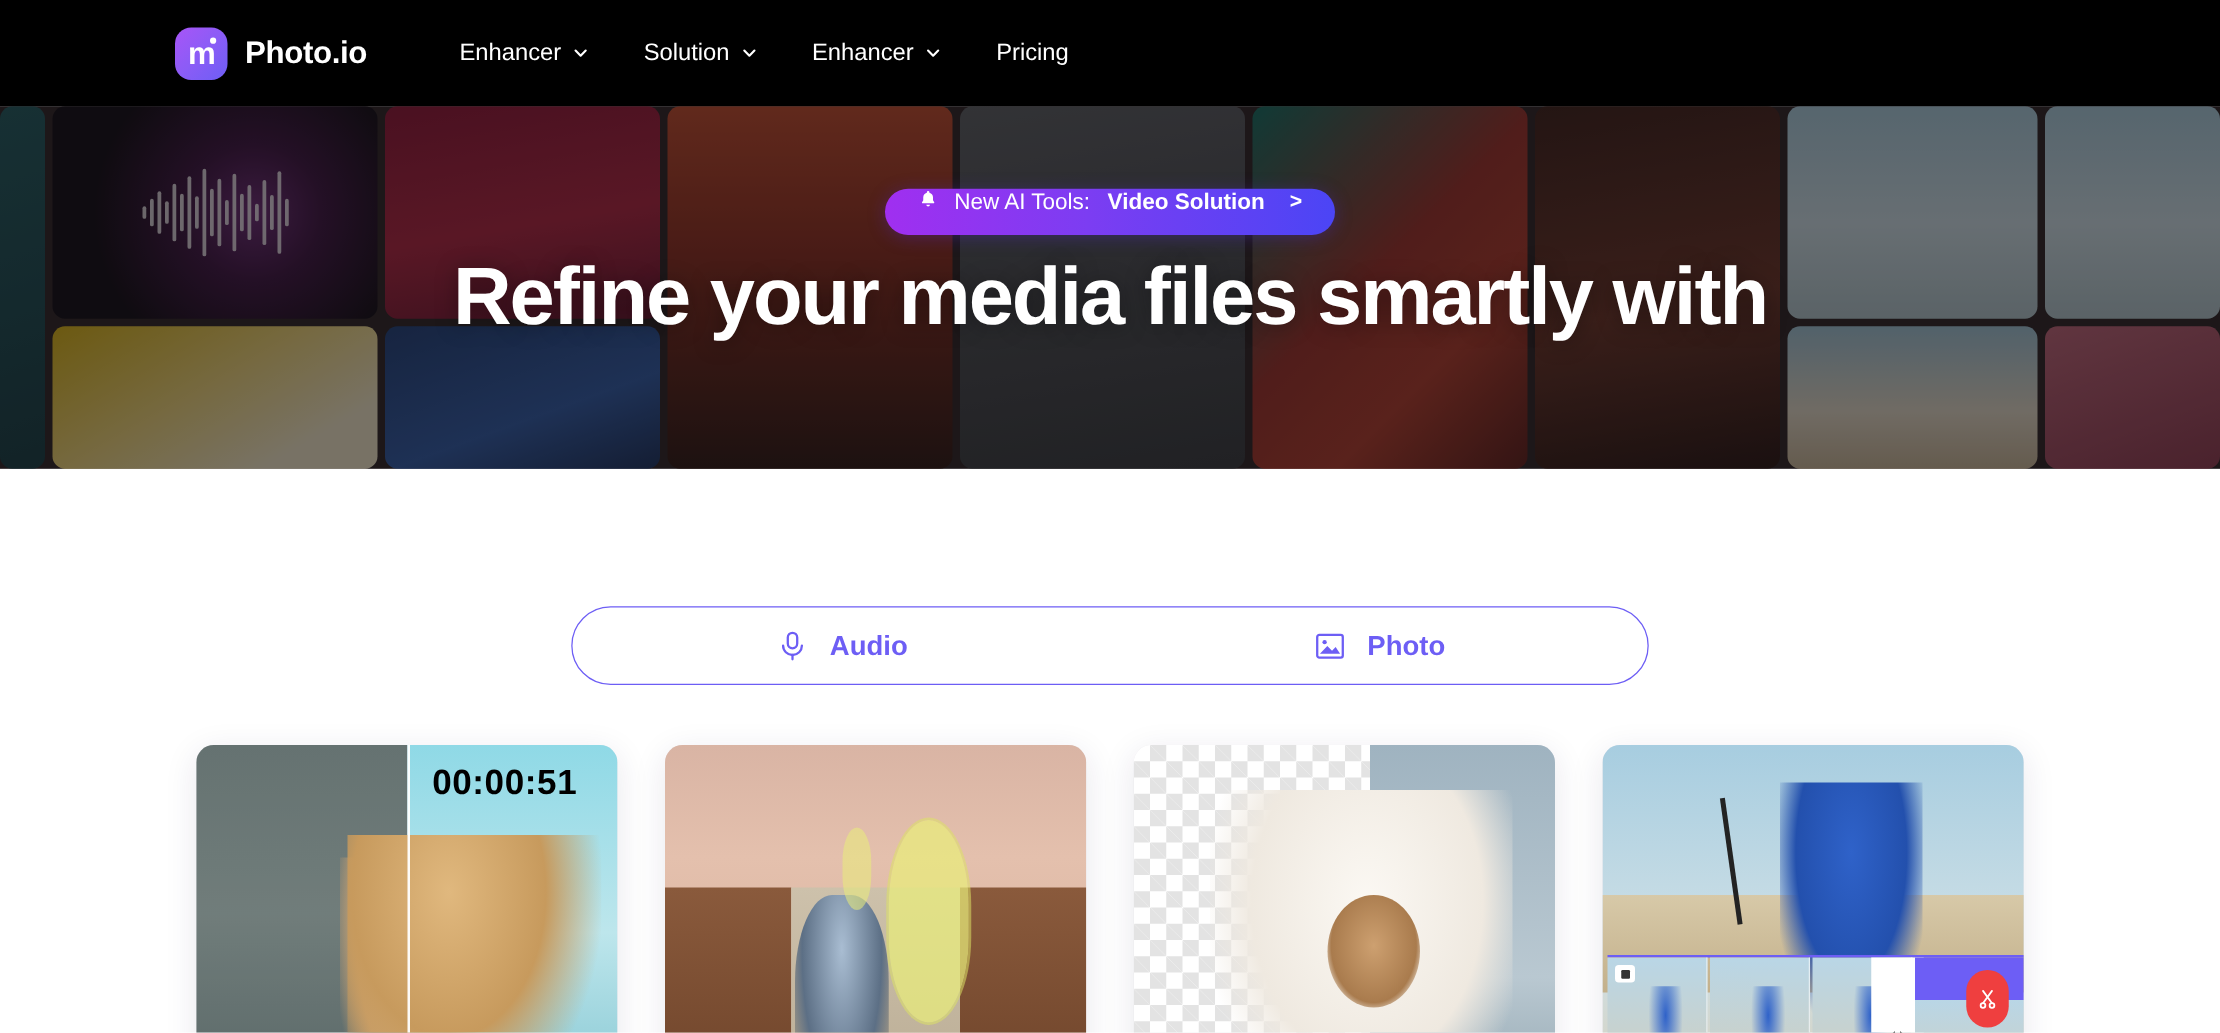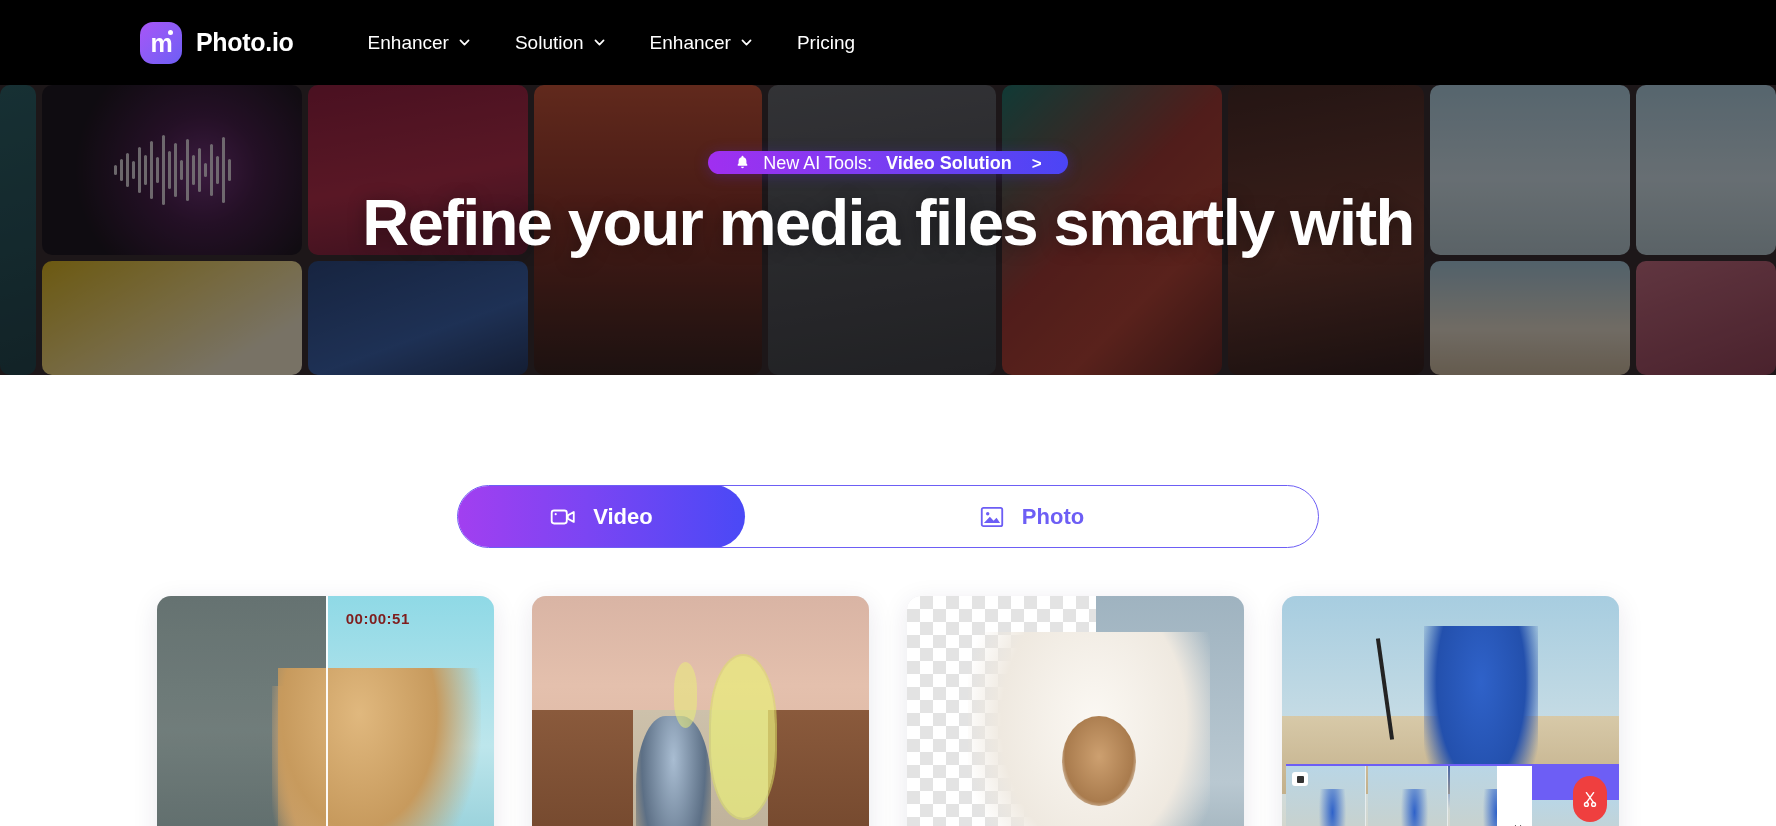--- a/index.html
+++ b/index.html
@@ -82,22 +82,22 @@
   .waveform i { display: block; width: 3px; background: rgba(255,255,255,.82); border-radius: 2px; }
 
   .hero-overlay { position: absolute; inset: 0; background: rgba(18,14,16,.55); }
 
   .hero-content {
     position: absolute; inset: 0; z-index: 3;
     display: flex; flex-direction: column; align-items: center;
     padding-top: 66px;
   }
   .pill {
-    display: inline-flex; align-items: flex-end; gap: 12px;
-    height: 23px; padding: 0 26px; border-radius: 21px;
+    display: inline-flex; align-items: flex-start; gap: 12px;
+    height: 37px; padding: 0 26px; border-radius: 21px;
     background: linear-gradient(90deg,#a02ff0 0%,#7c3df2 45%,#4b45f5 100%);
     color: #fff; font-size: 18px; cursor: pointer;
     box-shadow: 0 2px 14px rgba(80,40,200,.35);
   }
   .pill .bell { font-size: 16px; line-height: 1; }
   .pill .pill-label { font-weight: 400; }
   .pill .pill-link { font-weight: 700; margin-left: 2px; }
   .pill .pill-arrow { font-weight: 700; margin-left: 8px; font-size: 17px; }
 
   .headline {
@@ -153,21 +153,21 @@
               background: linear-gradient(180deg,#6f8f8c 0%,#7d9c96 45%,#5d7f80 100%); filter: saturate(.5) brightness(.82); }
   .c1-right { position: absolute; right:0; top:0; width: 50%; height: 100%;
               background: linear-gradient(180deg,#8fd9e6 0%,#bde6ec 50%,#7fc3cf 100%); }
   .c1-hair  { position: absolute; right: 4%; bottom: 0; width: 60%; height: 76%;
               background: radial-gradient(ellipse at 40% 20%, #e0b87e 0%, #c79a5d 45%, rgba(199,154,93,0) 72%); }
   .c1-person{ position: absolute; left: 34%; bottom: 0; width: 34%; height: 70%;
               background: radial-gradient(ellipse at 50% 25%, #e6c79a 0%, #caa271 55%, rgba(0,0,0,0) 78%); }
   .c1-divider{ position: absolute; left: 50%; top: 0; width: 2px; height: 100%; background: rgba(255,255,255,.95); }
   .timestamp {
     position: absolute; top: 14px; left: 56%;
-    color: #7f1d1d; font-size: 15px; font-weight: 700; letter-spacing: .5px;
+    color: #000000; font-size: 28px; font-weight: 700; letter-spacing: .5px;
   }
 
   
   .c2-bg { position:absolute; inset:0; background: linear-gradient(180deg,#d9b4a4 0%,#e4c0ad 30%,#d2ac97 100%); }
   .c2-wallL{ position:absolute; left:0; bottom:0; width:30%; height:62%; background: linear-gradient(180deg,#8a5a3c,#6b4128); }
   .c2-wallR{ position:absolute; right:0; bottom:0; width:30%; height:62%; background: linear-gradient(180deg,#8a5a3c,#6b4128); }
   .c2-path { position:absolute; left:30%; right:30%; bottom:0; height:62%; background: linear-gradient(180deg,#cdc1ab,#b8aa92); }
   .c2-rider{ position:absolute; left:31%; bottom:2%; width:22%; height:58%;
              background: radial-gradient(ellipse at 50% 25%, #a9bdd2 0%, #5c6f85 60%, rgba(0,0,0,.15) 85%); border-radius: 40% 40% 20% 20%; }
   .c2-mask {
@@ -353,31 +353,31 @@
     <h1 class="headline">
       <span>Refine your media files smartly with</span>
     </h1>
 
   </div>
 </div>
 
 <div class="tabs-wrap">
   <div class="tabs">
 
-    <div class="tab active">
+
+    <div class="tab">
       <span class="ico">
         <svg width="28" height="28" viewBox="0 0 26 26">
-          <rect x="2.5" y="7" width="14" height="12" rx="2.2" fill="none" stroke="#fff" stroke-width="1.7"></rect>
-          <path d="M17.5 11.5 L23 8.4 v9.2 l-5.5-3.1 z" fill="none" stroke="#fff" stroke-width="1.7" stroke-linejoin="round"></path>
-          <circle cx="6.2" cy="10.4" r="1" fill="#fff"></circle>
+          <rect x="9.5" y="3" width="7" height="11.5" rx="3.5" fill="none" stroke="#6d5ef5" stroke-width="1.7"></rect>
+          <path d="M6 12.5a7 7 0 0 0 14 0" fill="none" stroke="#6d5ef5" stroke-width="1.7" stroke-linecap="round"></path>
+          <path d="M13 19.5v3.2" fill="none" stroke="#6d5ef5" stroke-width="1.7" stroke-linecap="round"></path>
         </svg>
       </span>
-      <span>Video</span>
-    </div>
-
+      <span>Audio</span>
+    </div>
 
     <div class="tab">
       <span class="ico">
         <svg width="28" height="28" viewBox="0 0 26 26">
           <rect x="3.5" y="4.5" width="19" height="17" rx="1.6" fill="none" stroke="#6d5ef5" stroke-width="1.7"></rect>
           <circle cx="9" cy="10" r="1.6" fill="#6d5ef5"></circle>
           <path d="M5.5 18.5 L11 12.8 L14.5 16.4 L17.2 13.6 L20.5 18.5 Z" fill="#6d5ef5"></path>
         </svg>
       </span>
       <span>Photo</span>

